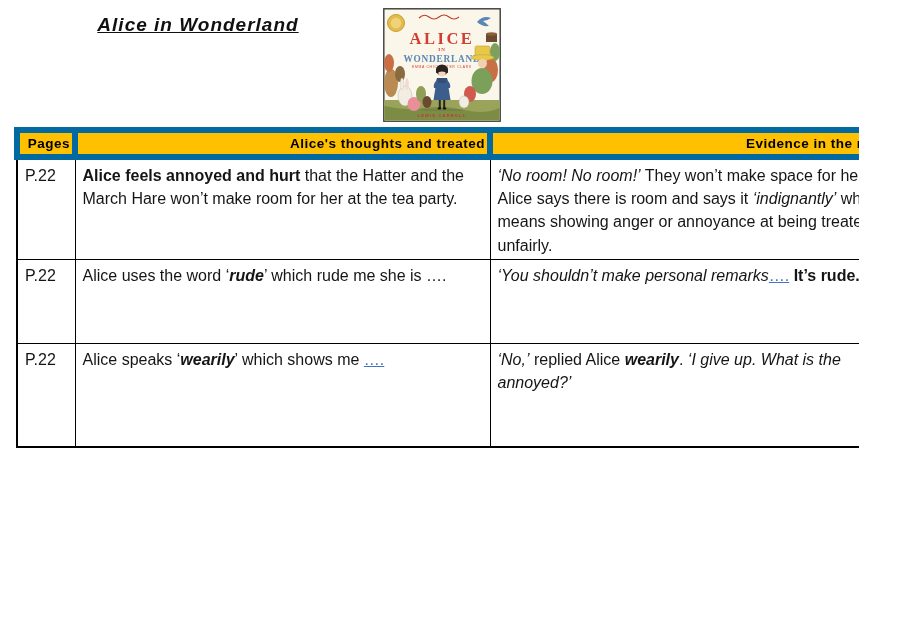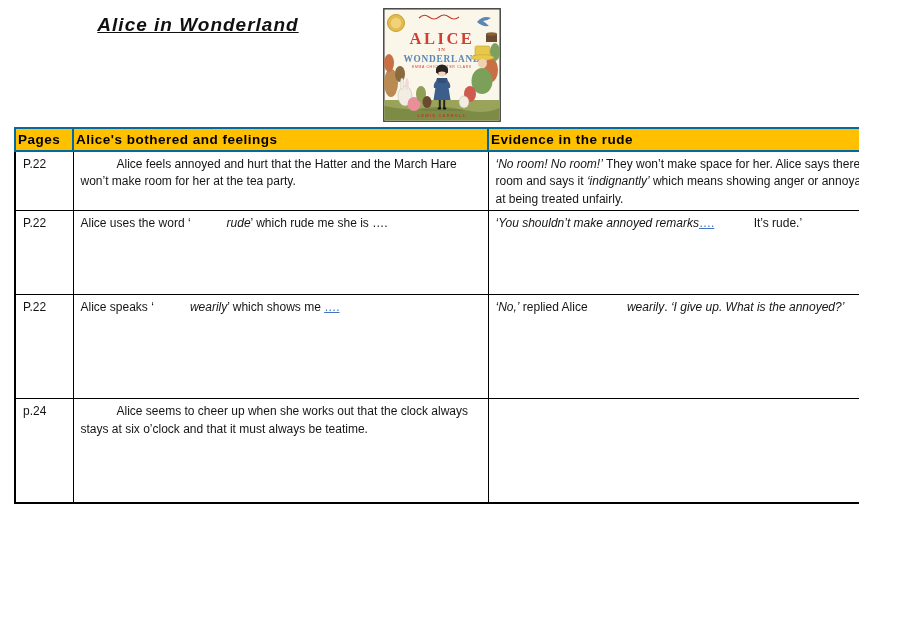--- a/index.html
+++ b/index.html
@@ -19,33 +19,33 @@
   }
   
   .cover{position:absolute;left:383px;top:8px;width:118px;height:114px;}
   
   table.worksheet{
     position:absolute;left:14px;top:127px;width:876px;
     border-collapse:collapse;table-layout:fixed;
   }
   table.worksheet th{
     background:var(--header_bg,#FFC000);
-    border:2px solid #0369a1;
+    border:6px solid #0369a1;
     font-size:13.5px;font-weight:bold;color:#000;
-    height:19px;padding:1px 2px;text-align:left;letter-spacing:.5px;
+    height:19px;padding:1px 2px;text-align:right;letter-spacing:.5px;
   }
   table.worksheet td{
     border:1px solid #000;vertical-align:top;
-    font-size:12px;line-height:1.45;padding:4px 7px 2px 7px;color:#151515;
+    font-size:16px;line-height:1.45;padding:4px 7px 2px 7px;color:#151515;
   }
   table.worksheet{border:2px solid #000;}
   td.pagecell{padding-left:6px;font-size:12.5px;}
   tr.r1{height:52px;}  tr.r2{height:84px;}
   tr.r3{height:104px;} tr.r4{height:104px;} tr.r5{height:104px;}
-  .b{font-weight:normal;margin-left:36px;}
+  .b{font-weight:bold;}
   .i{font-style:italic;text-align:right;}
   .lnk{color:var(--link_blue,#4472C4);text-decoration:underline;}
 </style>
 </head>
 <body>
 
 <div id="page">
 
   <div class="title-wrap">
     <div class="doc-title">Alice in Wonderland</div>
@@ -116,40 +116,35 @@
 
   <table class="worksheet">
     <colgroup>
         <col style="width:58px">
         <col style="width:415px">
         <col style="width:403px">
       </colgroup>
     <thead>
       <tr>
         <th>Pages</th>
-        <th>Alice's bothered and feelings</th>
+        <th>Alice's thoughts and treated</th>
         <th>Evidence in the rude</th>
       </tr>
     </thead>
     <tbody>
       <tr class="r1">
         <td class="pagecell">P.22</td>
         <td><span class="b">Alice feels annoyed and hurt</span><span> that the Hatter and the March Hare won’t make room for her at the tea party.</span></td>
         <td><span class="i">‘No room! No room!’</span><span> They won’t make space for her. Alice says there is room and says it </span><span class="i">‘indignantly’</span><span> which means showing anger or annoyance at being treated unfairly.</span></td>
       </tr>
       <tr class="r2">
         <td class="pagecell">P.22</td>
         <td><span>Alice uses the word ‘</span><span class="b i">rude</span><span>’ which rude me she is ….</span></td>
-        <td><span class="i">‘You shouldn’t make annoyed remarks</span><span class="lnk">….</span><span> </span><span class="b">It’s rude.’</span></td>
+        <td><span class="i">‘You shouldn’t make personal remarks</span><span class="lnk">….</span><span> </span><span class="b">It’s rude.’</span></td>
       </tr>
       <tr class="r3">
         <td class="pagecell">P.22</td>
         <td><span>Alice speaks ‘</span><span class="b i">wearily</span><span>’ which shows me </span><span class="lnk">….</span></td>
         <td><span class="i">‘No,’</span><span> replied Alice </span><span class="b i">wearily</span><span>. </span><span class="i">‘I give up. What is the annoyed?’</span></td>
       </tr>
-      <tr class="r4">
-        <td class="pagecell">p.24</td>
-        <td><span class="b">Alice seems to cheer up</span><span> when she works out that the clock always stays at six o’clock and that it must always be teatime.</span></td>
-        <td></td>
-      </tr>
     </tbody>
   </table>
 </div>
 
 </body></html>

